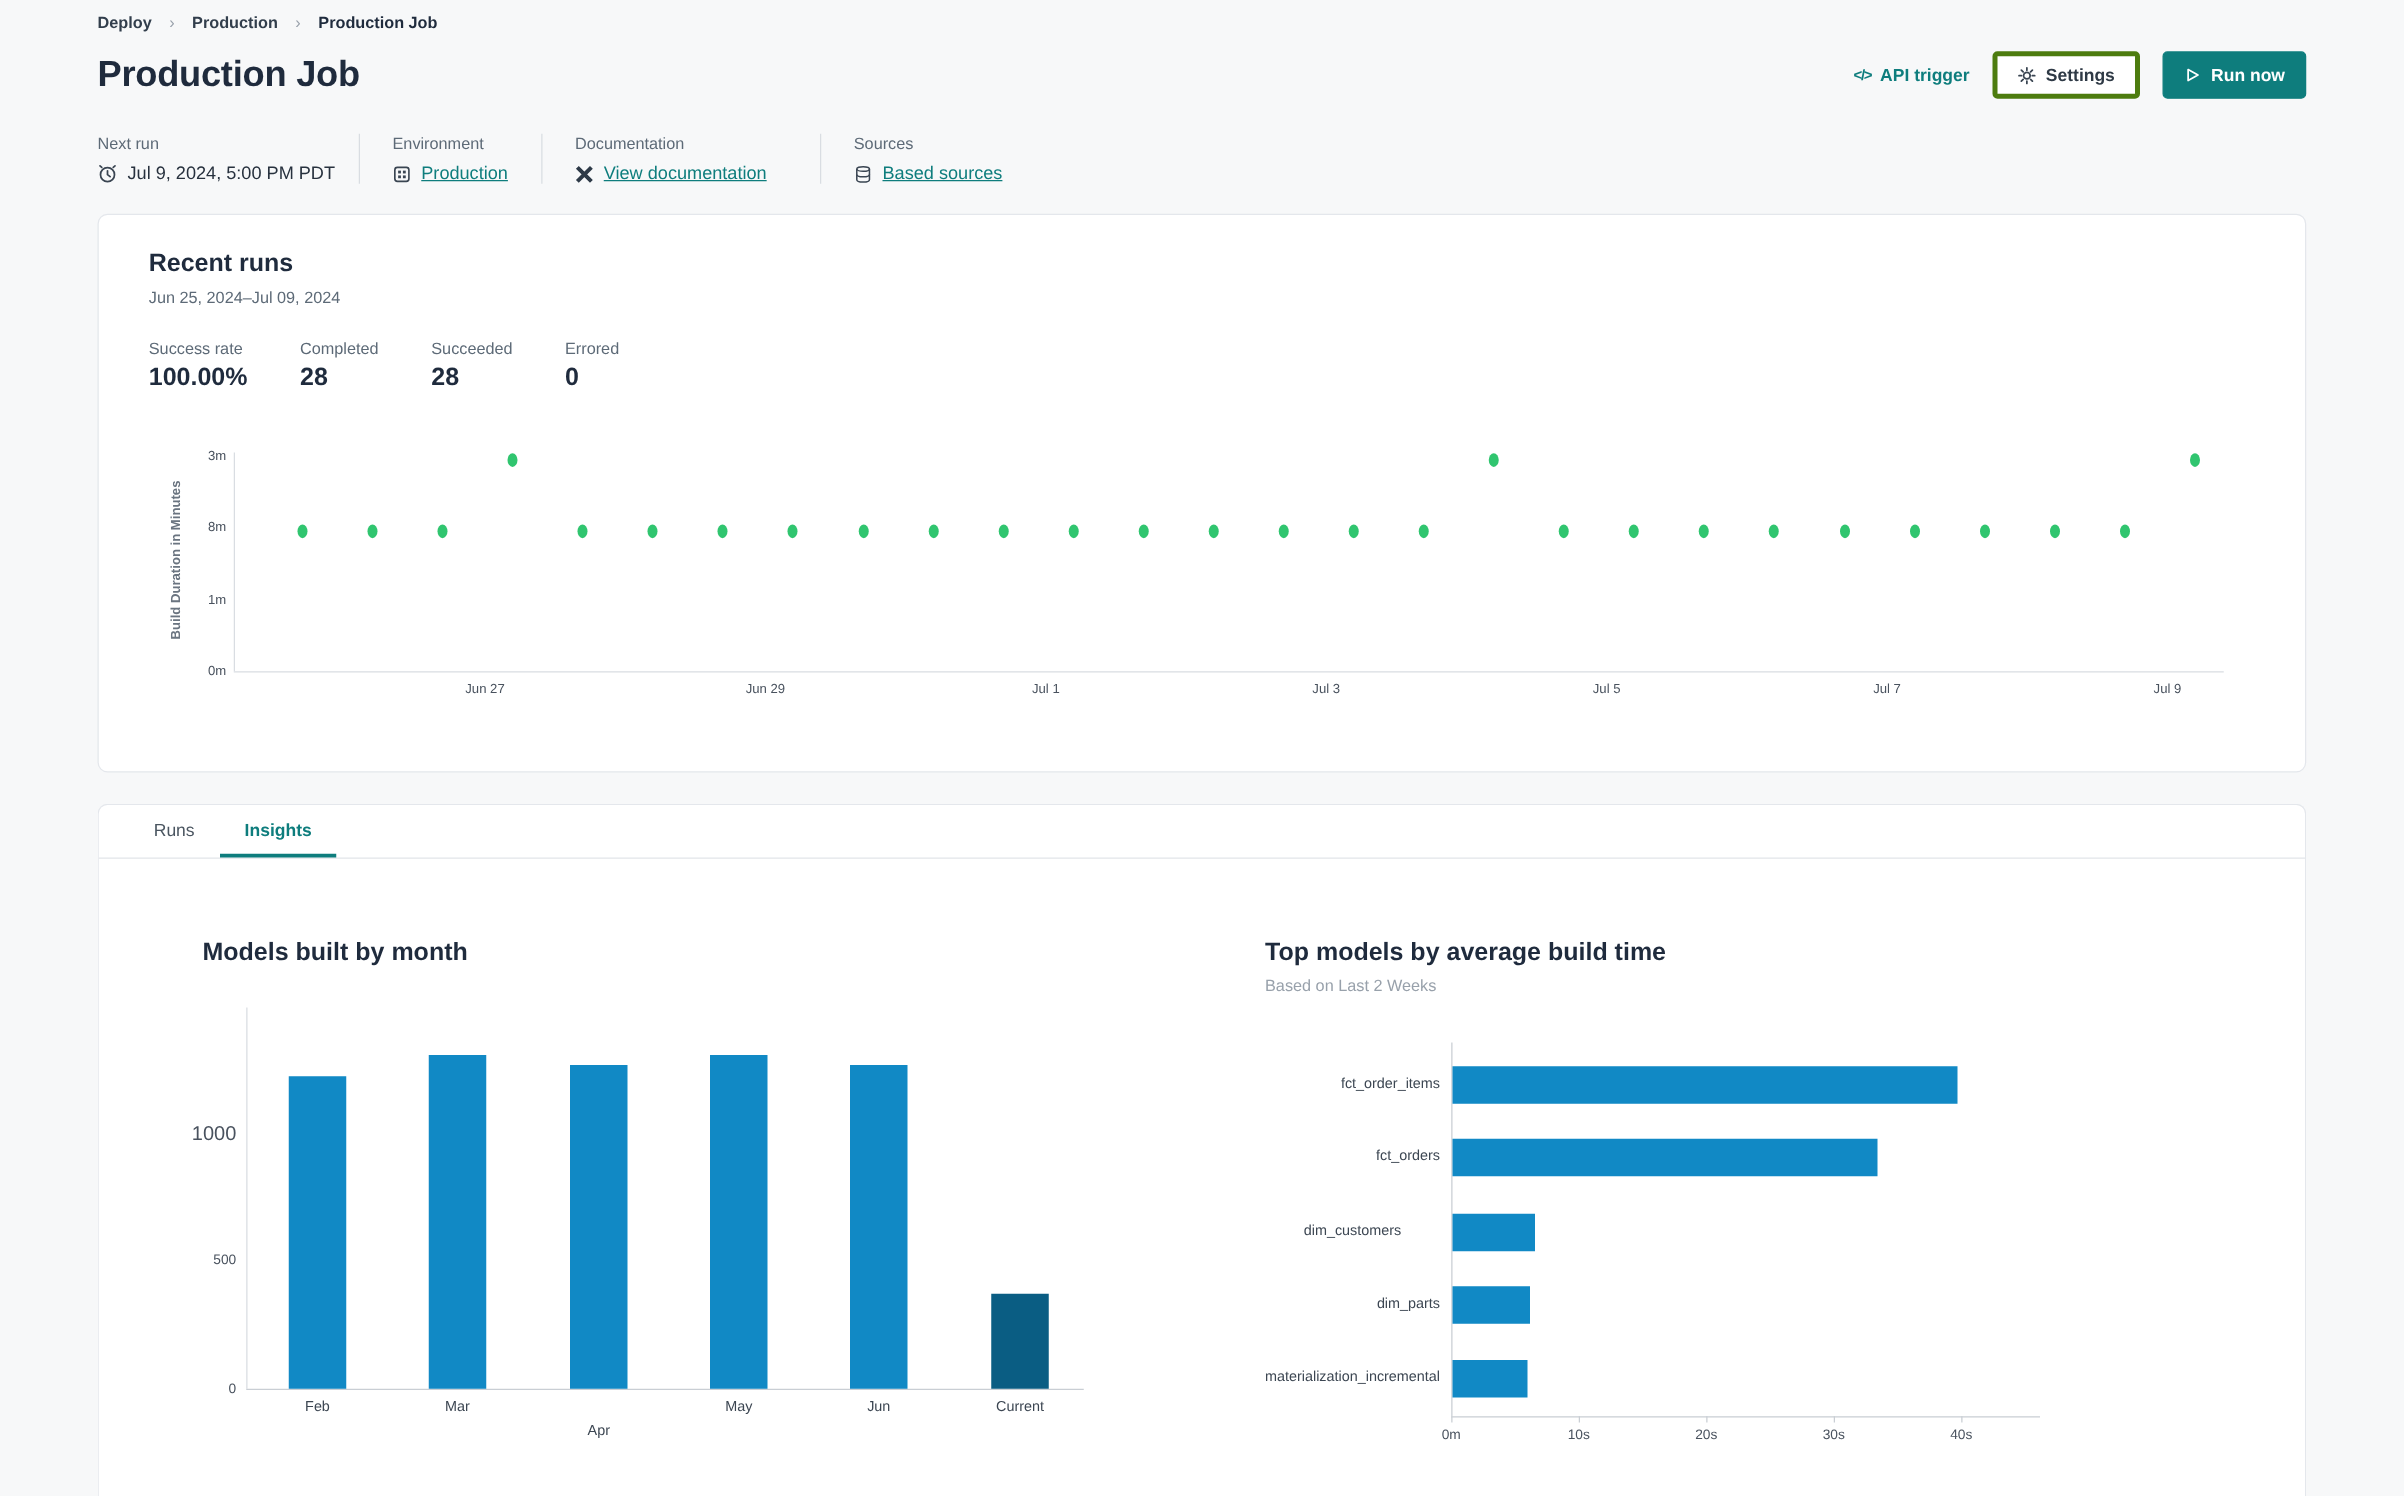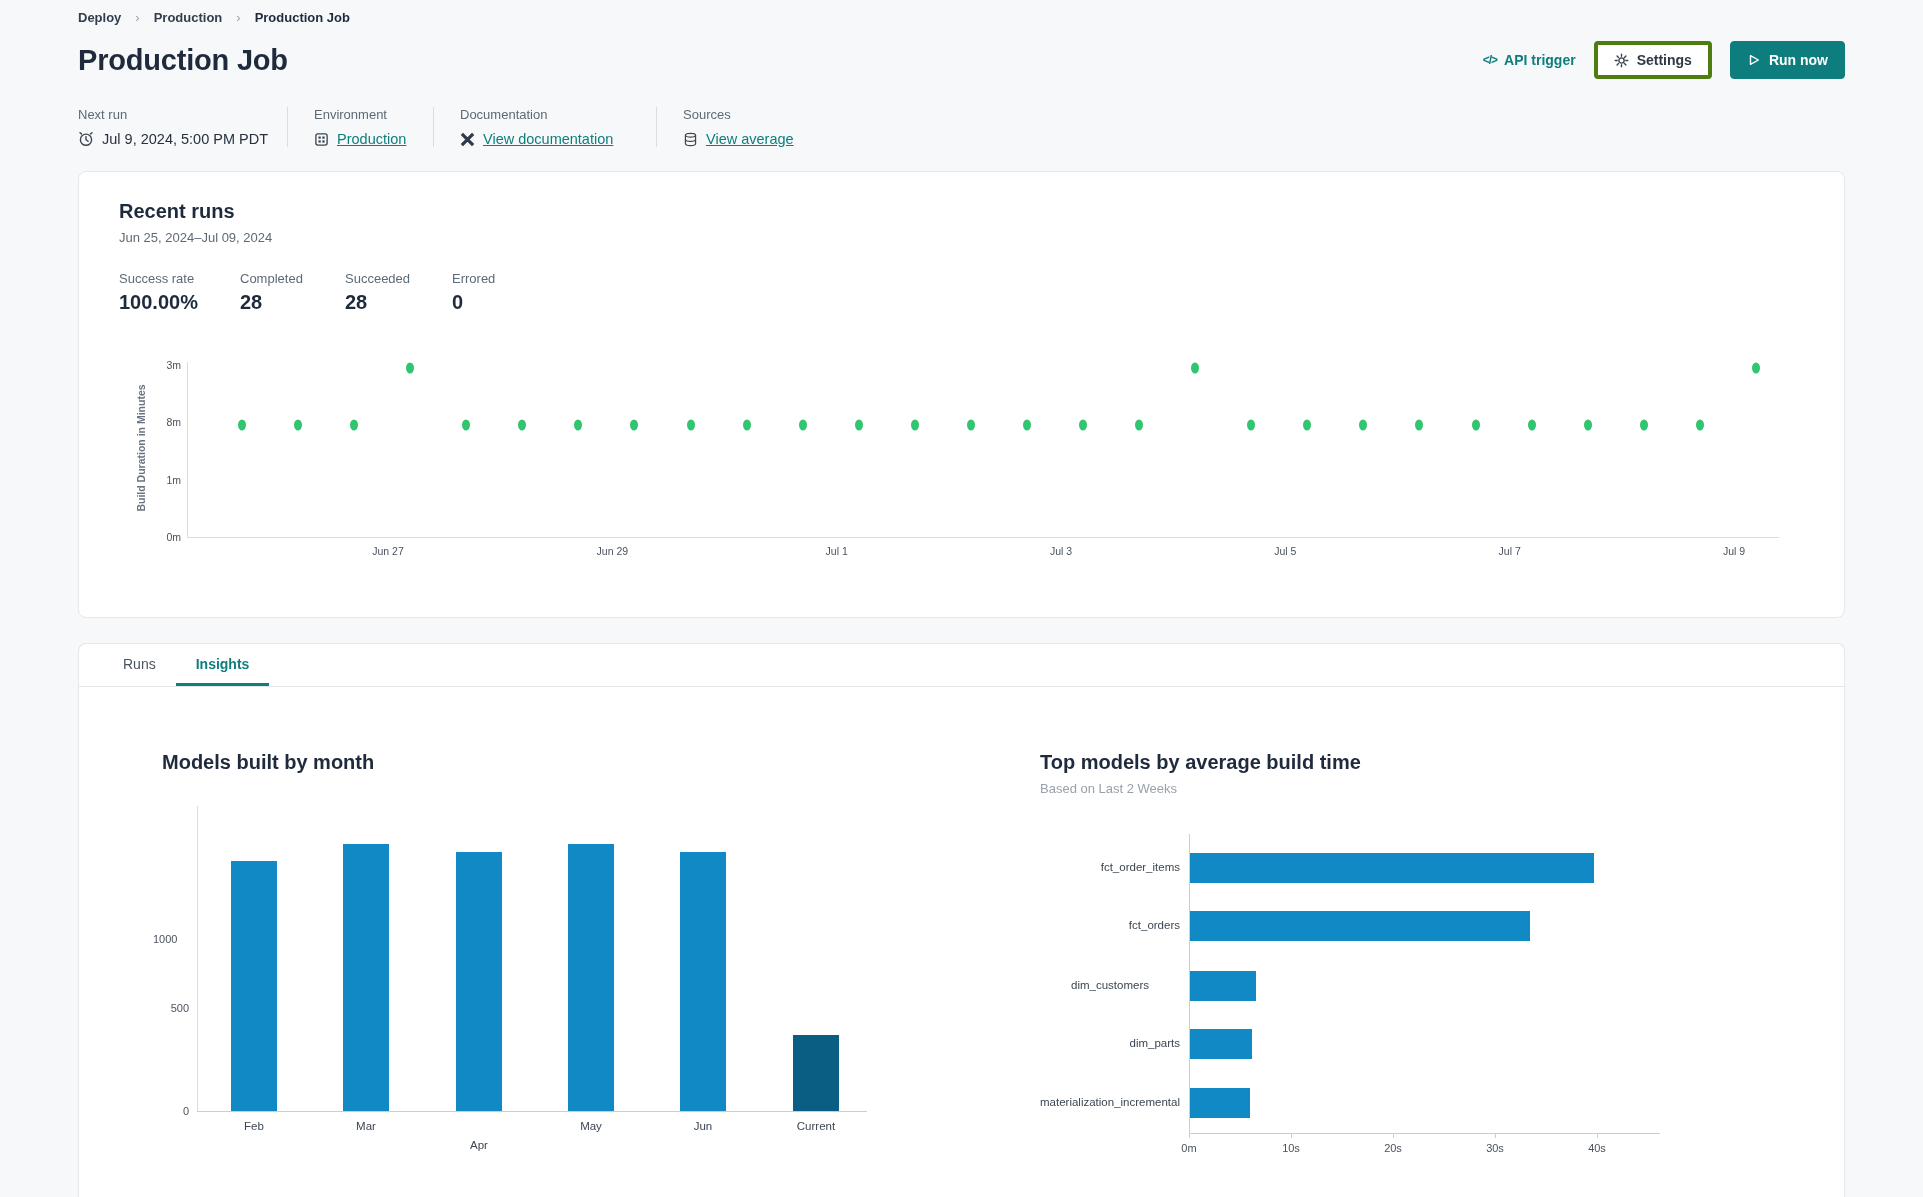--- a/index.html
+++ b/index.html
@@ -55,21 +55,21 @@
   .scatter-wrap { position:relative; margin-top:26px; width:1676px; height:225px; }
 
   
   .card-tabs { margin-top:25px; min-height:560px; border-bottom:none; border-radius:8px 8px 0 0; }
   .tab-bar { display:flex; align-items:stretch; height:43px; border-bottom:1px solid #e2e5e9; padding-left:24px; }
   .tab { display:flex; align-items:center; padding:0 20px; font-size:14px; color:#4a5560; cursor:pointer;
          border-bottom:3px solid transparent; }
   .tab.active { color:#0e7d7d; font-weight:700; border-bottom-color:#0e7d7d; }
 
   
-  .insights { display:flex; padding-top:64px;gap:28px; }
+  .insights { display:flex; padding-top:64px; }
   .chart-block-left { margin-left:83px; width:767px; }
   .chart-block-right { margin-left:83px; width:800px; }
   .chart-title { font-size:20px; font-weight:700; color:#1f2b3d; }
   .chart-subtitle { font-size:13px; color:#98a1ab; margin-top:7px; }
   .barchart-wrap { position:relative; margin-top:18px; width:740px; height:345px; }
   .hbarchart-wrap { position:relative; margin-top:24px; width:700px; height:340px; }
 </style>
 </head>
 <body>
 
@@ -152,21 +152,21 @@
     <div class="meta-col c4">
       <div class="meta-label">Sources</div>
       <div class="meta-value">
         <span class="micon">
           <svg width="15" height="15" viewBox="0 0 16 16">
               <ellipse cx="8" cy="3.4" rx="5.4" ry="2" stroke="#3a4552" stroke-width="1.3" fill="none"></ellipse>
               <path d="M2.6 3.4v9.2c0 1.1 2.4 2 5.4 2s5.4-.9 5.4-2V3.4" stroke="#3a4552" stroke-width="1.3" fill="none"></path>
               <path d="M2.6 8c0 1.1 2.4 2 5.4 2s5.4-.9 5.4-2" stroke="#3a4552" stroke-width="1.3" fill="none"></path>
             </svg>
         </span>
-        <span class="meta-link">View average</span>
+        <span class="meta-link">Based sources</span>
       </div>
     </div>
   </div>
 
   <div class="card card-recent">
     <div class="rr-title">Recent runs</div>
     <div class="rr-dates">Jun 25, 2024–Jul 09, 2024</div>
     <div class="stats-row">
       <div class="stat s1">
         <div class="stat-label">Success rate</div>
@@ -237,21 +237,21 @@
       <div class="tab active">Insights</div>
     </div>
     <div class="insights">
       <div class="chart-block-left">
         <div class="chart-title">Models built by month</div>
         <div class="barchart-wrap">
             <div style="left: 35px; top: 14px; width: 1px; height: 305px; background: rgb(217, 221, 226); position: absolute;"></div>
             <div style="left: 35px; top: 319px; width: 670px; height: 1px; background: rgb(201, 206, 212); position: absolute;"></div>
             <div style="left: -9px; top: 313px; width: 36px; text-align: right; font-size: 11px; color: rgb(73, 82, 94); position: absolute;">0</div>
             <div style="left: -9px; top: 209.939px; width: 36px; text-align: right; font-size: 11px; color: rgb(73, 82, 94); position: absolute;">500</div>
-            <div style="left: -9px; top: 106.878px; width: 36px; text-align: left; font-size: 11px; color: rgb(73, 82, 94); position: absolute; margin-top: 34px;">1000</div>
+            <div style="left: -9px; top: 106.878px; width: 36px; text-align: right; font-size: 16px; color: rgb(73, 82, 94); position: absolute;">1000</div>
             <div style="left: 69px; top: 68.5612px; width: 46px; height: 250.439px; background: rgb(17, 137, 197); position: absolute;"></div>
             <div style="left: 52px; top: 328px; width: 80px; text-align: center; font-size: 11.5px; color: rgb(60, 70, 82); position: absolute;">Feb</div>
             <div style="left: 181px; top: 52.0714px; width: 46px; height: 266.929px; background: rgb(17, 137, 197); position: absolute;"></div>
             <div style="left: 164px; top: 328px; width: 80px; text-align: center; font-size: 11.5px; color: rgb(60, 70, 82); position: absolute;">Mar</div>
             <div style="left: 294px; top: 60.3163px; width: 46px; height: 258.684px; background: rgb(17, 137, 197); position: absolute;"></div>
             <div style="left: 277px; top: 328px; width: 80px; text-align: center; font-size: 11.5px; color: rgb(60, 70, 82); position: absolute; margin-top: 19px;">Apr</div>
             <div style="left: 406px; top: 52.0714px; width: 46px; height: 266.929px; background: rgb(17, 137, 197); position: absolute;"></div>
             <div style="left: 389px; top: 328px; width: 80px; text-align: center; font-size: 11.5px; color: rgb(60, 70, 82); position: absolute;">May</div>
             <div style="left: 518px; top: 60.3163px; width: 46px; height: 258.684px; background: rgb(17, 137, 197); position: absolute;"></div>
             <div style="left: 501px; top: 328px; width: 80px; text-align: center; font-size: 11.5px; color: rgb(60, 70, 82); position: absolute;">Jun</div>

